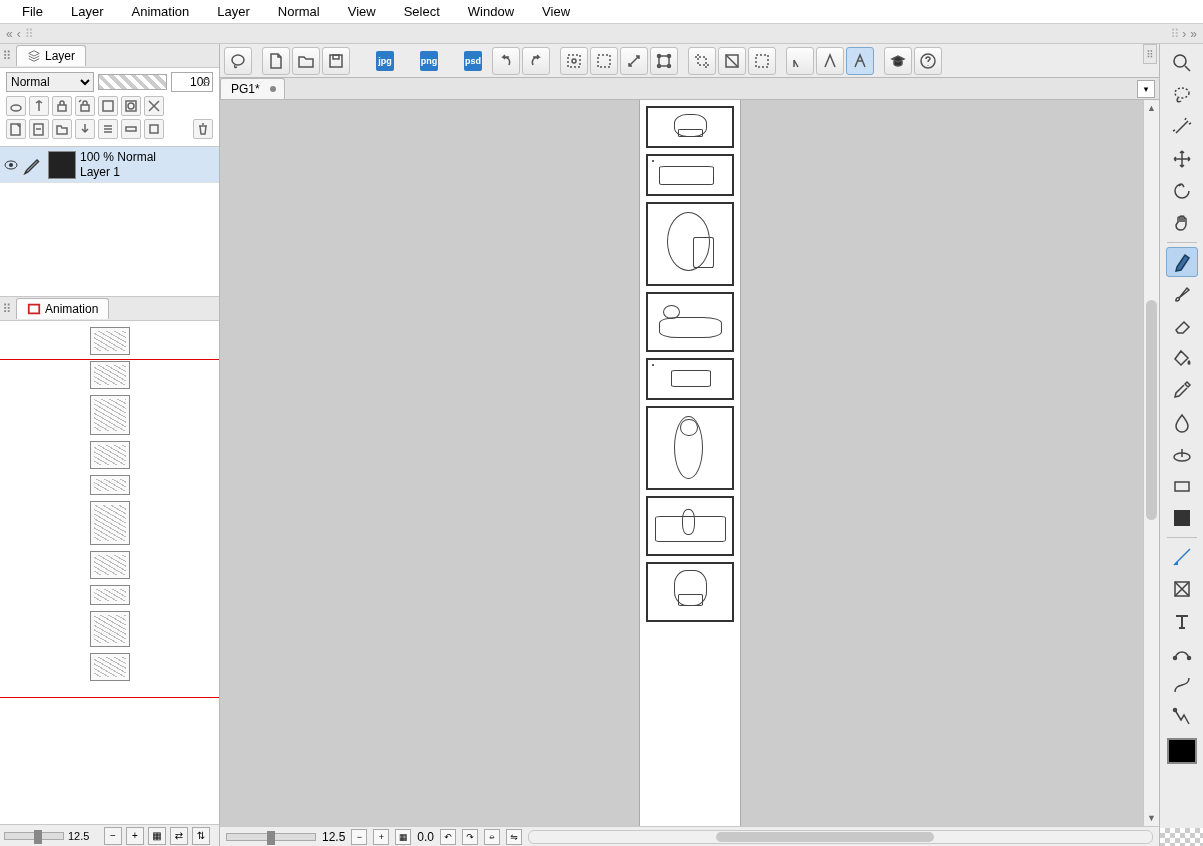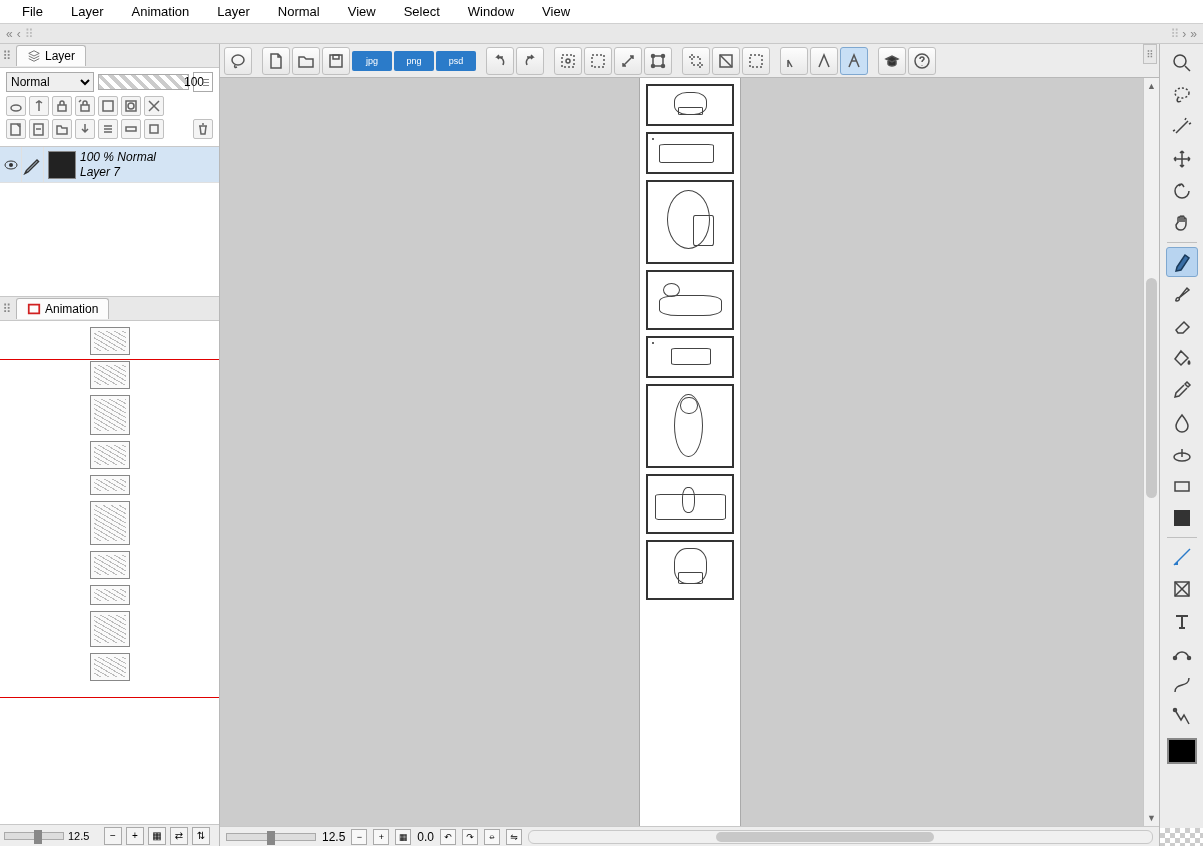--- a/index.html
+++ b/index.html
@@ -22,35 +22,35 @@
 
 .panel-tab-row { display:flex; align-items:center; background:#e8e8e8; border-bottom:1px solid #c8c8c8; height:24px;}
 .panel-handle { width:14px; display:flex; align-items:center; justify-content:center; color:#888; cursor:pointer;}
 .panel-tab { display:flex; align-items:center; gap:4px; padding:3px 10px; background:#fcfcfc; border:1px solid #b8b8b8; border-bottom:none; border-radius:3px 3px 0 0; font-size:12px; margin-left:2px;}
 .panel-tab svg { width:14px; height:14px;}
 
 .layer-controls { background:#fff; padding:4px 6px; border-bottom:1px solid #c8c8c8; }
 .layer-row1 { display:flex; align-items:center; gap:4px; margin-bottom:4px;}
 .layer-row1 select { flex:0 0 88px; height:20px; font-size:12px; border:1px solid #aaa;}
 .opacity-bar { flex:1; height:16px; background: repeating-linear-gradient(45deg,#ccc,#ccc 4px,#fff 4px,#fff 8px); border:1px solid #aaa;}
-.opacity-val { width:20px; height:20px; border:1px solid #aaa; display:flex; align-items:center; justify-content:flex-end; padding-right:8px; position:relative; font-size:12px; background:#fff;}
+.opacity-val { width:42px; height:20px; border:1px solid #aaa; display:flex; align-items:center; justify-content:flex-end; padding-right:2px; position:relative; font-size:12px; background:#fff;}
 .opacity-val::after { content:""; position:absolute; right:2px; top:3px; width:8px; height:12px; background: linear-gradient(#888,#888) center/6px 1px no-repeat, linear-gradient(#888,#888) center 3px/6px 1px no-repeat, linear-gradient(#888,#888) center 9px/6px 1px no-repeat;}
 .layer-iconrow { display:flex; gap:3px; flex-wrap:wrap; margin-bottom:3px;}
 .mini-icon { width:20px; height:20px; border:1px solid #c0c0c0; border-radius:2px; background:#f4f4f4; display:flex; align-items:center; justify-content:center; color:#666; font-size:11px; cursor:pointer;}
 .mini-icon svg { width:14px; height:14px; stroke:#666; fill:none; stroke-width:1.5;}
 
 .layer-list { background:#fff; height:150px; border-bottom:1px solid #c8c8c8; overflow:hidden;}
 .layer-item { display:flex; align-items:center; height:36px; border-bottom:1px solid #e0e0e0;}
 .layer-item.selected { background:#d4e4f4;}
 .layer-vis { width:22px; display:flex; align-items:center; justify-content:center; border-right:1px solid #e0e0e0; height:100%;}
 .layer-vis svg { width:14px; height:14px;}
 .layer-edit { width:22px; display:flex; align-items:center; justify-content:center; border-right:1px solid #e0e0e0; height:100%;}
 .layer-thumb { width:28px; height:28px; border:1px solid #888; margin:0 4px; background:#222;}
 .layer-thumb.white { background:#fff;}
-.layer-text { font-size:11px; line-height:1.2;font-style:italic;}
+.layer-text { font-size:11px; line-height:1.2;}
 .layer-paper-icon { width:18px; height:22px; border:1px solid #888; background:#fff; margin-right:4px; position:relative;}
 .layer-paper-icon::after { content:""; position:absolute; right:0; top:0; border-width:0 0 6px 6px; border-style:solid; border-color:transparent transparent #ccc transparent;}
 
 
 .navigator-body { flex:1; background:#fff; position:relative; overflow:hidden;}
 .nav-strip { position:absolute; left:50%; transform:translateX(-50%); top:6px; width:40px; display:flex; flex-direction:column; gap:6px;}
 .nav-strip .cell { width:40px; height:28px; border:1px solid #888; background:#fafafa; position:relative;}
 .nav-strip .cell::after { content:""; position:absolute; inset:3px; background: repeating-linear-gradient(30deg, transparent, transparent 3px, #bbb 3px, #bbb 4px);}
 .nav-red { position:absolute; left:0; right:0; height:1px; background:#e00000;}
 
@@ -61,21 +61,21 @@
 .nav-btn { width:18px; height:18px; border:1px solid #aaa; background:#f4f4f4; display:flex; align-items:center; justify-content:center; font-size:10px; cursor:pointer;}
 
 
 .center-col { flex:1; display:flex; flex-direction:column; background:#cccccc;}
 
 .toolbar { height:34px; background:#ececec; border-bottom:1px solid #b8b8b8; display:flex; align-items:center; padding:0 4px; gap:2px;}
 .tb-btn { width:28px; height:28px; border:1px solid #c0c0c0; border-radius:3px; background:linear-gradient(#fdfdfd,#e8e8e8); display:flex; align-items:center; justify-content:center; cursor:pointer;}
 .tb-btn.active { background:#c8dff5; border-color:#7fa8d0;}
 .tb-btn svg { width:18px; height:18px; stroke:#555; fill:none; stroke-width:1.5;}
 .tb-sep { width:6px;}
-.tb-badge { width:40px; height:20px; background:#2b7bc9; color:#fff; font-size:9px; font-weight:normal; display:flex; align-items:center; justify-content:center; border-radius:2px; cursor:pointer;}
+.tb-badge { width:18px; height:20px; background:#2b7bc9; color:#fff; font-size:9px; font-weight:bold; display:flex; align-items:center; justify-content:center; border-radius:2px; cursor:pointer;margin-left:24px;}
 
 .doc-tab-row { height:22px; background:#e4e4e4; border-bottom:1px solid #b8b8b8; display:flex; align-items:center;}
 .doc-tab { padding:3px 24px 3px 10px; background:#f6f6f6; border:1px solid #b8b8b8; border-bottom:none; border-radius:3px 3px 0 0; font-size:12px; position:relative;}
 .doc-tab .dot { position:absolute; right:8px; top:7px; width:6px; height:6px; border-radius:50%; background:#888;}
 .doc-tab-row .expand { margin-left:auto; width:18px; height:18px; border:1px solid #aaa; background:#fff; display:flex; align-items:center; justify-content:center; font-size:9px; margin-right:4px; cursor:pointer;}
 
 .canvas-area { flex:1; background:#cccccc; position:relative; overflow:hidden;}
 .page-strip { position:absolute; left:50%; transform:translateX(-50%); top:0; width:100px; background:#fff; height:100%; box-shadow:0 0 0 1px #aaa;}
 .page-strip .panel { margin:6px; border:2px solid #333; height:60px; position:relative; background:#fff;}
 .page-strip .panel.tall { height:84px;}
@@ -262,21 +262,21 @@
             </svg>
           </div>
         <div class="layer-edit">
             <svg viewBox="0 0 14 14">
               <path d="M3 11l7-7 1 1-7 7-2 1z" stroke="#333" fill="none"></path>
             </svg>
           </div>
         <div class="layer-thumb"></div>
         <div class="layer-text">
           <div>100 % Normal</div>
-          <div>Layer 7</div>
+          <div>Layer 1</div>
         </div>
       </div>
     </div>
 
     <div class="panel-tab-row">
       <div class="panel-handle">⠿</div>
       <div class="panel-tab">
         <svg viewBox="0 0 16 16">
             <rect x="2" y="3" width="12" height="10" stroke="#d02020" fill="none" stroke-width="2"></rect>
           </svg>
@@ -417,20 +417,27 @@
           </svg>
         </div>
       <div class="tb-btn">
           <svg viewBox="0 0 18 18">
             <circle cx="9" cy="9" r="7"></circle>
             <path d="M7 7a2 2 0 114 0c0 1-2 1-2 3M9 13v.5"></path>
           </svg>
         </div>
     </div>
 
+    <div class="doc-tab-row">
+      <div class="doc-tab">
+        <span>PG1*</span>
+        <span class="dot"></span>
+      </div>
+      <div class="expand">▾</div>
+    </div>
 
     <div class="canvas-area">
       <div class="page-strip">
         <div class="panel short">
             <div class="sketch s1"></div>
           </div>
         <div class="panel short">
             <div class="sketch s2"></div>
           </div>
         <div class="panel tall">

